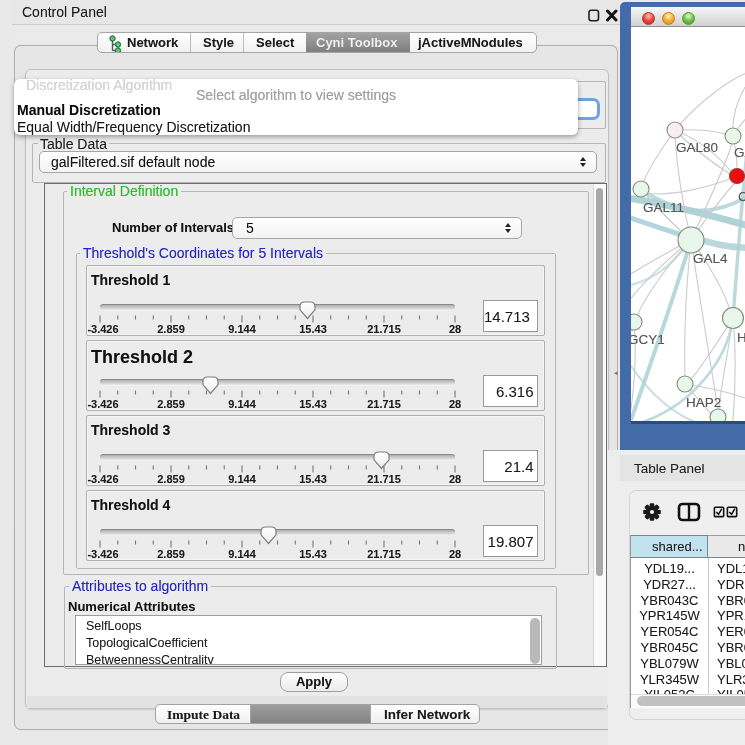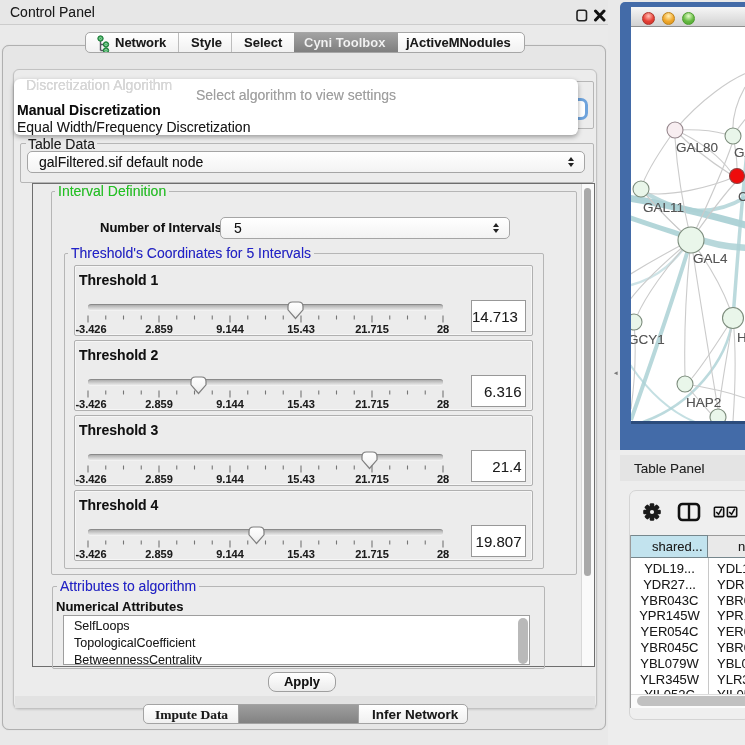--- a/index.html
+++ b/index.html
@@ -11,21 +11,21 @@
 .combo{position:absolute;background:linear-gradient(#ffffff,#f3f3f3);border:1px solid #a5a5a5;border-radius:5px;
   font-size:14px;color:#111;box-sizing:border-box;}
 .combo .txt{position:absolute;left:11px;top:50%;transform:translateY(-50%);white-space:nowrap;}
 .arrows{position:absolute;top:50%;transform:translateY(-50%);width:8px;height:14px;}
 .tri-up{position:absolute;left:0;top:2px;width:0;height:0;border-left:3.5px solid transparent;border-right:3.5px solid transparent;border-bottom:4.5px solid #222;}
 .tri-dn{position:absolute;left:0;bottom:2px;width:0;height:0;border-left:3.5px solid transparent;border-right:3.5px solid transparent;border-top:4.5px solid #222;}
 </style>
 </head>
 <body>
 
-<div class="abs" id="cpwin" style="left:0;top:0;width:608px;height:525px;background:#eaeaea;">
+<div class="abs" id="cpwin" style="left:12px;top:0;width:608px;height:525px;background:#eaeaea;">
 
   <div class="abs" style="left:0;top:0;width:608px;height:24px;background:#e7e7e7;border-bottom:1px solid #cccccc;"></div>
   <div class="abs" style="left:10px;top:4px;font-size:14px;color:#1a1a1a;">Control Panel</div>
 
   <svg class="abs" style="left:575px;top:9px;" width="32" height="13" viewBox="0 0 32 13">
     <rect x="2" y="1.2" width="9.5" height="10.5" rx="2.2" fill="none" stroke="#222" stroke-width="1.6"></rect>
     <path d="M20.5 2 L29 11 M29 2 L20.5 11" stroke="#111" stroke-width="3" stroke-linecap="round"></path>
   </svg>
 
   <div class="abs" style="left:2px;top:45px;width:604px;height:685px;border:1px solid #b0b0b0;border-radius:7px;background:#e6e6e6;box-sizing:border-box;box-shadow:0 0 1px #bcbcbc;"></div>
@@ -126,21 +126,21 @@
       <line x1="357.00" y1="0.5" x2="357.00" y2="7.5" stroke="#767676" stroke-width="1.1"></line>
     </svg>
   <div class="abs" style="left:66px;top:323px;width:50px;text-align:center;font-size:11px;font-weight:bold;color:#1c1c1c;">-3.426</div>
     <div class="abs" style="left:134px;top:323px;width:50px;text-align:center;font-size:11px;font-weight:bold;color:#1c1c1c;">2.859</div>
     <div class="abs" style="left:205px;top:323px;width:50px;text-align:center;font-size:11px;font-weight:bold;color:#1c1c1c;">9.144</div>
     <div class="abs" style="left:276px;top:323px;width:50px;text-align:center;font-size:11px;font-weight:bold;color:#1c1c1c;">15.43</div>
     <div class="abs" style="left:347px;top:323px;width:50px;text-align:center;font-size:11px;font-weight:bold;color:#1c1c1c;">21.715</div>
     <div class="abs" style="left:418px;top:323px;width:50px;text-align:center;font-size:11px;font-weight:bold;color:#1c1c1c;">28</div>
   <div class="abs" style="left:471px;top:300px;width:55px;height:32px;background:#fff;border:1px solid #989898;box-sizing:border-box;font-size:15px;color:#1c1c1c;text-align:right;line-height:31px;padding-right:10px;">14.713</div>
   <div class="abs" style="left:74px;top:340px;width:459px;height:71px;border:1px solid #b0b0b0;border-radius:2px;box-shadow:inset 0 0 0 1px #f6f6f6;box-sizing:border-box;"></div>
-  <div class="abs" style="left:79px;top:347px;font-size:14px;font-weight:bold;color:#111;">Threshold 2</div>
+  <div class="abs" style="left:79px;top:347px;font-size:18px;font-weight:bold;color:#111;">Threshold 2</div>
   <div class="abs" style="left:88px;top:380px;width:355px;height:5px;border-radius:3px;background:linear-gradient(#adadad,#d2d2d2 60%,#e9e9e9);border-top:1px solid #8a8a8a;border-bottom:1px solid #f2f2f2;box-sizing:content-box;margin-top:-1px;"></div>
   <svg class="abs" style="left:189.5px;top:376px;" width="17" height="19" viewBox="0 0 17 19">
     <path d="M1 5.5 Q1 1 5.5 1 L11.5 1 Q16 1 16 5.5 L16 8.8 L8.5 17.5 L1 8.8 Z" fill="url(#tg340)" stroke="#7f7f7f" stroke-width="1.2"></path>
     <defs>
         <linearGradient id="tg340" x1="0" y1="0" x2="0" y2="1">
           <stop offset="0" stop-color="#ffffff"></stop>
           <stop offset="0.55" stop-color="#f6f6f6"></stop>
           <stop offset="1" stop-color="#e8e8e8"></stop>
         </linearGradient>
       </defs>

